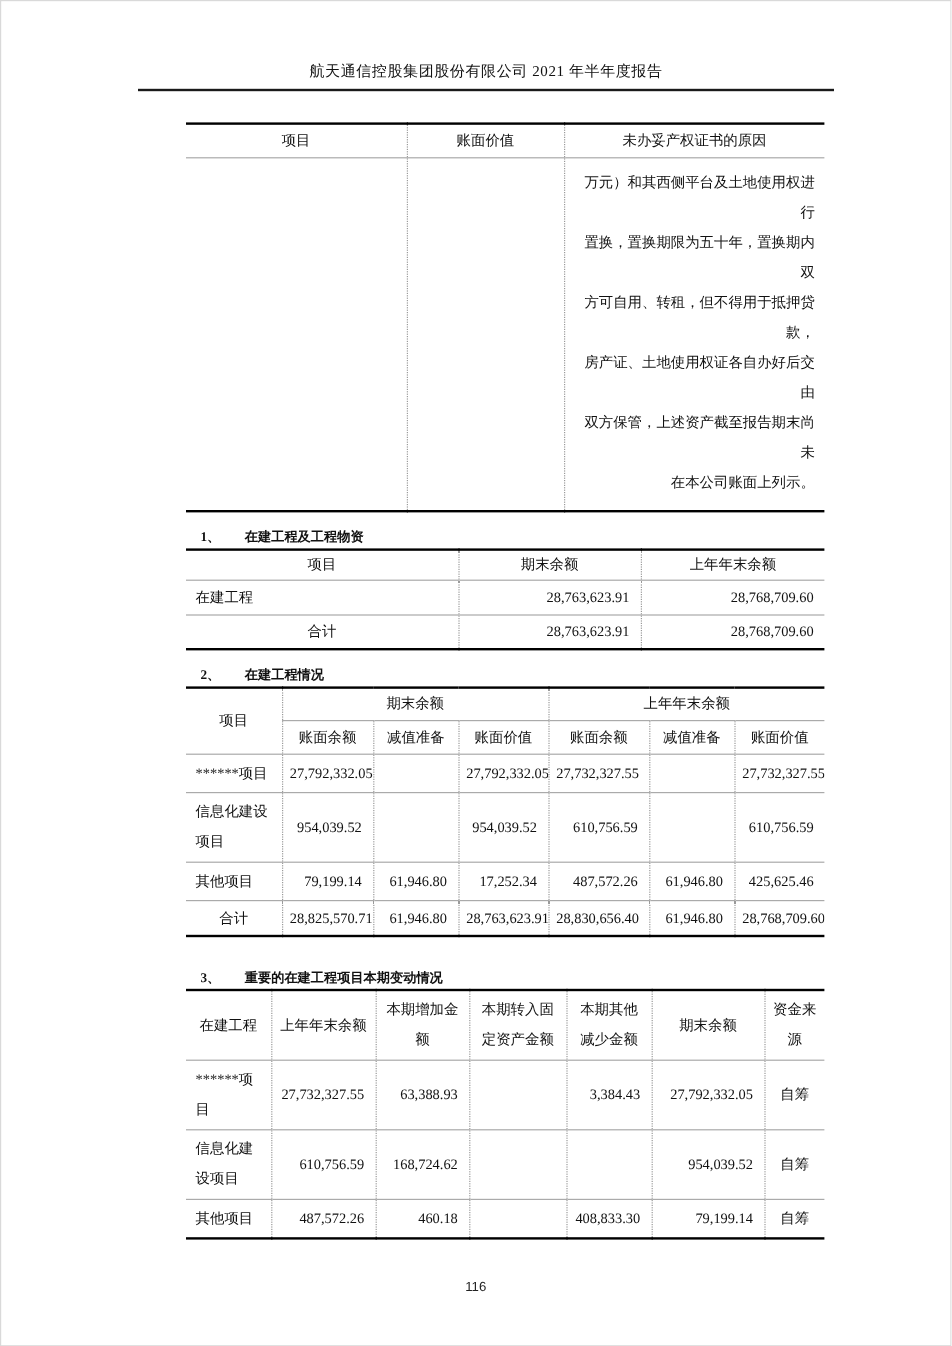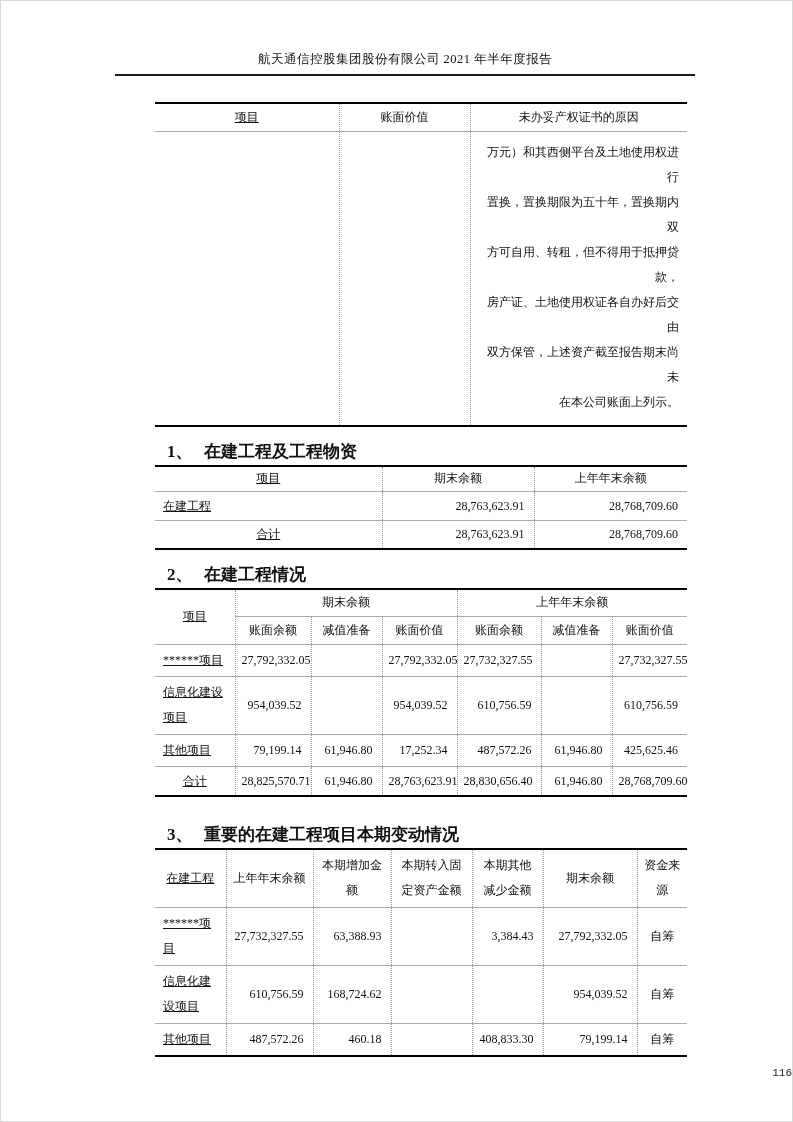--- a/index.html
+++ b/index.html
@@ -34,44 +34,44 @@
     border-top:2.5px solid #000;
     border-bottom:2.5px solid #000;
   }
   .fin-table th, .fin-table td {
     font-weight:normal;
     padding:3px 6px;
     vertical-align:middle;
     border-left:1px dotted #9a9a9a;
     overflow:hidden;
   }
-  .fin-table .c0 { border-left:none;text-decoration:underline; }
+  .fin-table .c0 { border-left:none; }
   .fin-table tr.rt > td, .fin-table tr.rt > th { border-top:1px solid #aaaaaa; }
   .ctr { text-align:center; }
   .num { text-align:right; padding-right:9px !important; }
   .lbl { text-align:left; padding-left:8px !important; }
   .wrap { word-break:break-all; line-height:2.1; }
   .reason {
     text-align:right;
     vertical-align:top;
     white-space:pre-line;
     line-height:25px;
     padding:8px 8px 10px 11px !important;
   }
   .sec-heading { margin:26px 0 0 114px; font-weight:bold; font-size:13.5px; }
   .sec-num { display:inline-block; width:52px; }
-  .sub-heading { margin:13px 0 2px 166px; font-weight:bold; font-size:17px; }
+  .sub-heading { margin:13px 0 2px 166px; font-weight:bold; font-size:11px; }
   .sub-num { display:inline-block; width:37px; }
   .gap34 { }
   .gap26 { margin-top:26px; }
   .page-number {
     position:absolute; bottom:42px; left:0;
-    width:100%; text-align:right;
+    width:100%; text-align:center;
     font-size:11px;
-    font-family:Liberation Mono, monospace;
+    font-family:Liberation Sans, sans-serif;
     color:#222;
   }
 </style>
 </head>
 <body>
 
 <div class="page">
 
   <div class="doc-header">
     <span>航天通信控股集团股份有限公司 2021 年半年度报告</span>

